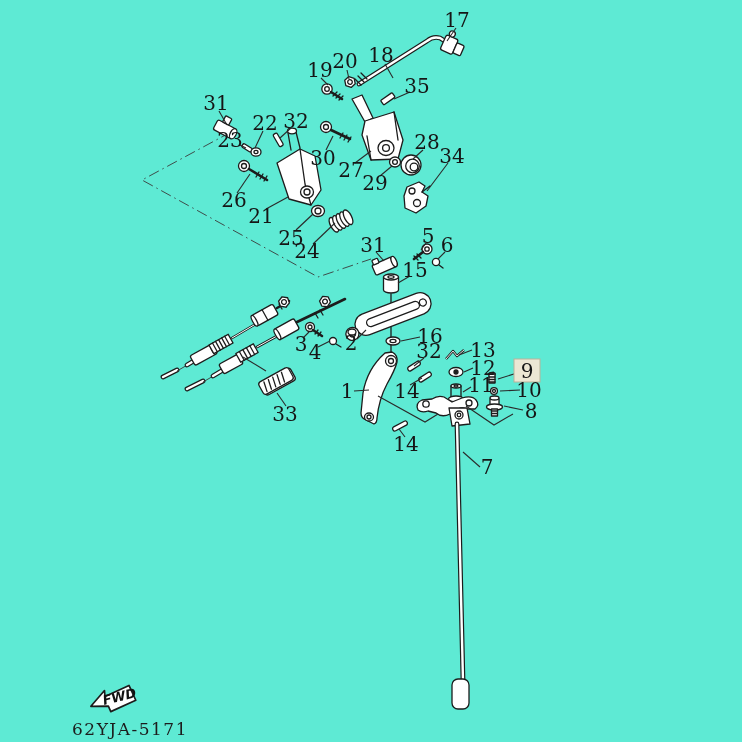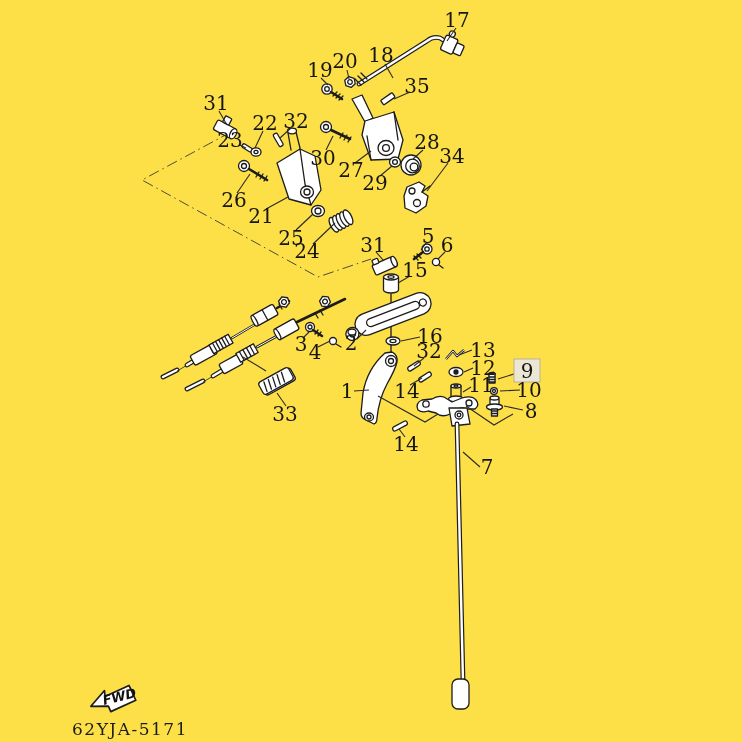--- a/index.html
+++ b/index.html
@@ -1,16 +1,16 @@
 <!DOCTYPE html>
 <html><head>
 <meta charset="utf-8">
 <style>
   html,body{margin:0;padding:0;background:#ffffff;}
-  .canvas{position:relative;width:742px;height:742px;background:#fde047;overflow:hidden;
+  .canvas{position:relative;width:742px;height:742px;background:#5eead4;overflow:hidden;
           font-family:"DejaVu Serif",serif;}
   svg{position:absolute;left:0;top:0;}
   .art{stroke:#1c1c1c;stroke-width:1.3;fill:none;stroke-linecap:round;stroke-linejoin:round;}
   .fillw{fill:#ffffff;}
   .chain{stroke:#3a3a3a;stroke-width:0.9;fill:none;stroke-dasharray:11 4 1.5 4;}
   .leader{stroke:#2a2a2a;stroke-width:1.1;fill:none;}
   .t-out{stroke:#1c1c1c;stroke-width:4.8;fill:none;stroke-linecap:round;}
   .t-in{stroke:#ffffff;stroke-width:2.4;fill:none;stroke-linecap:round;}
   .r-out{stroke:#1c1c1c;stroke-width:2.6;fill:none;stroke-linecap:round;}
   .r-in{stroke:#ffffff;stroke-width:1.0;fill:none;stroke-linecap:round;}

